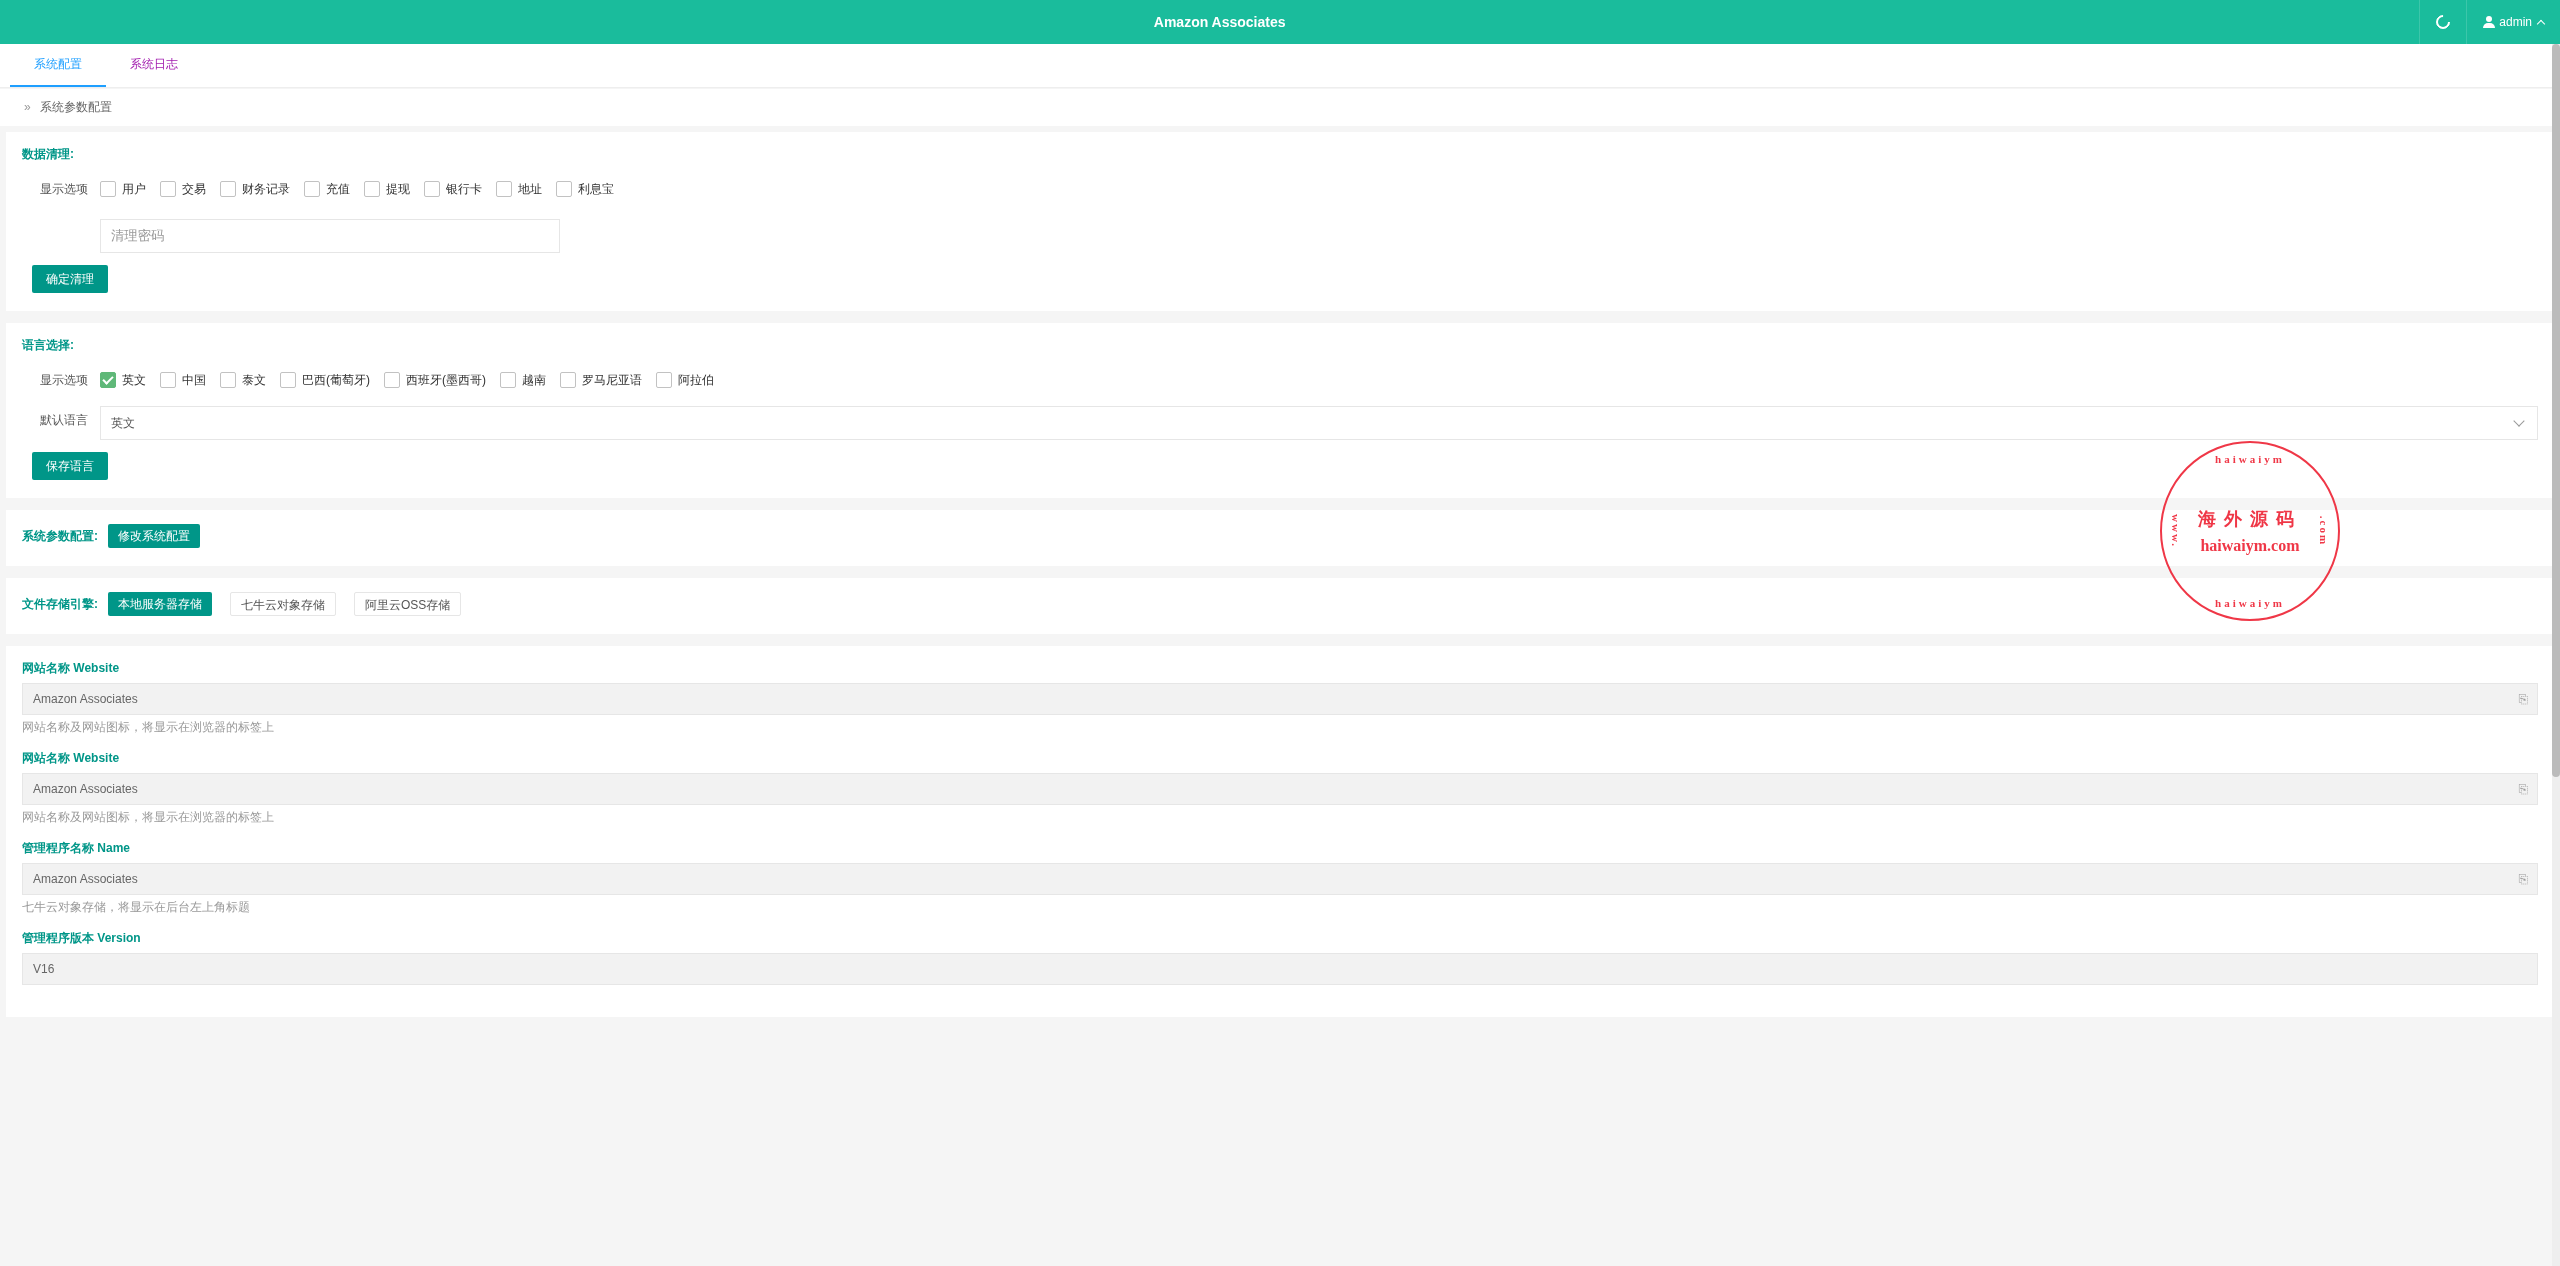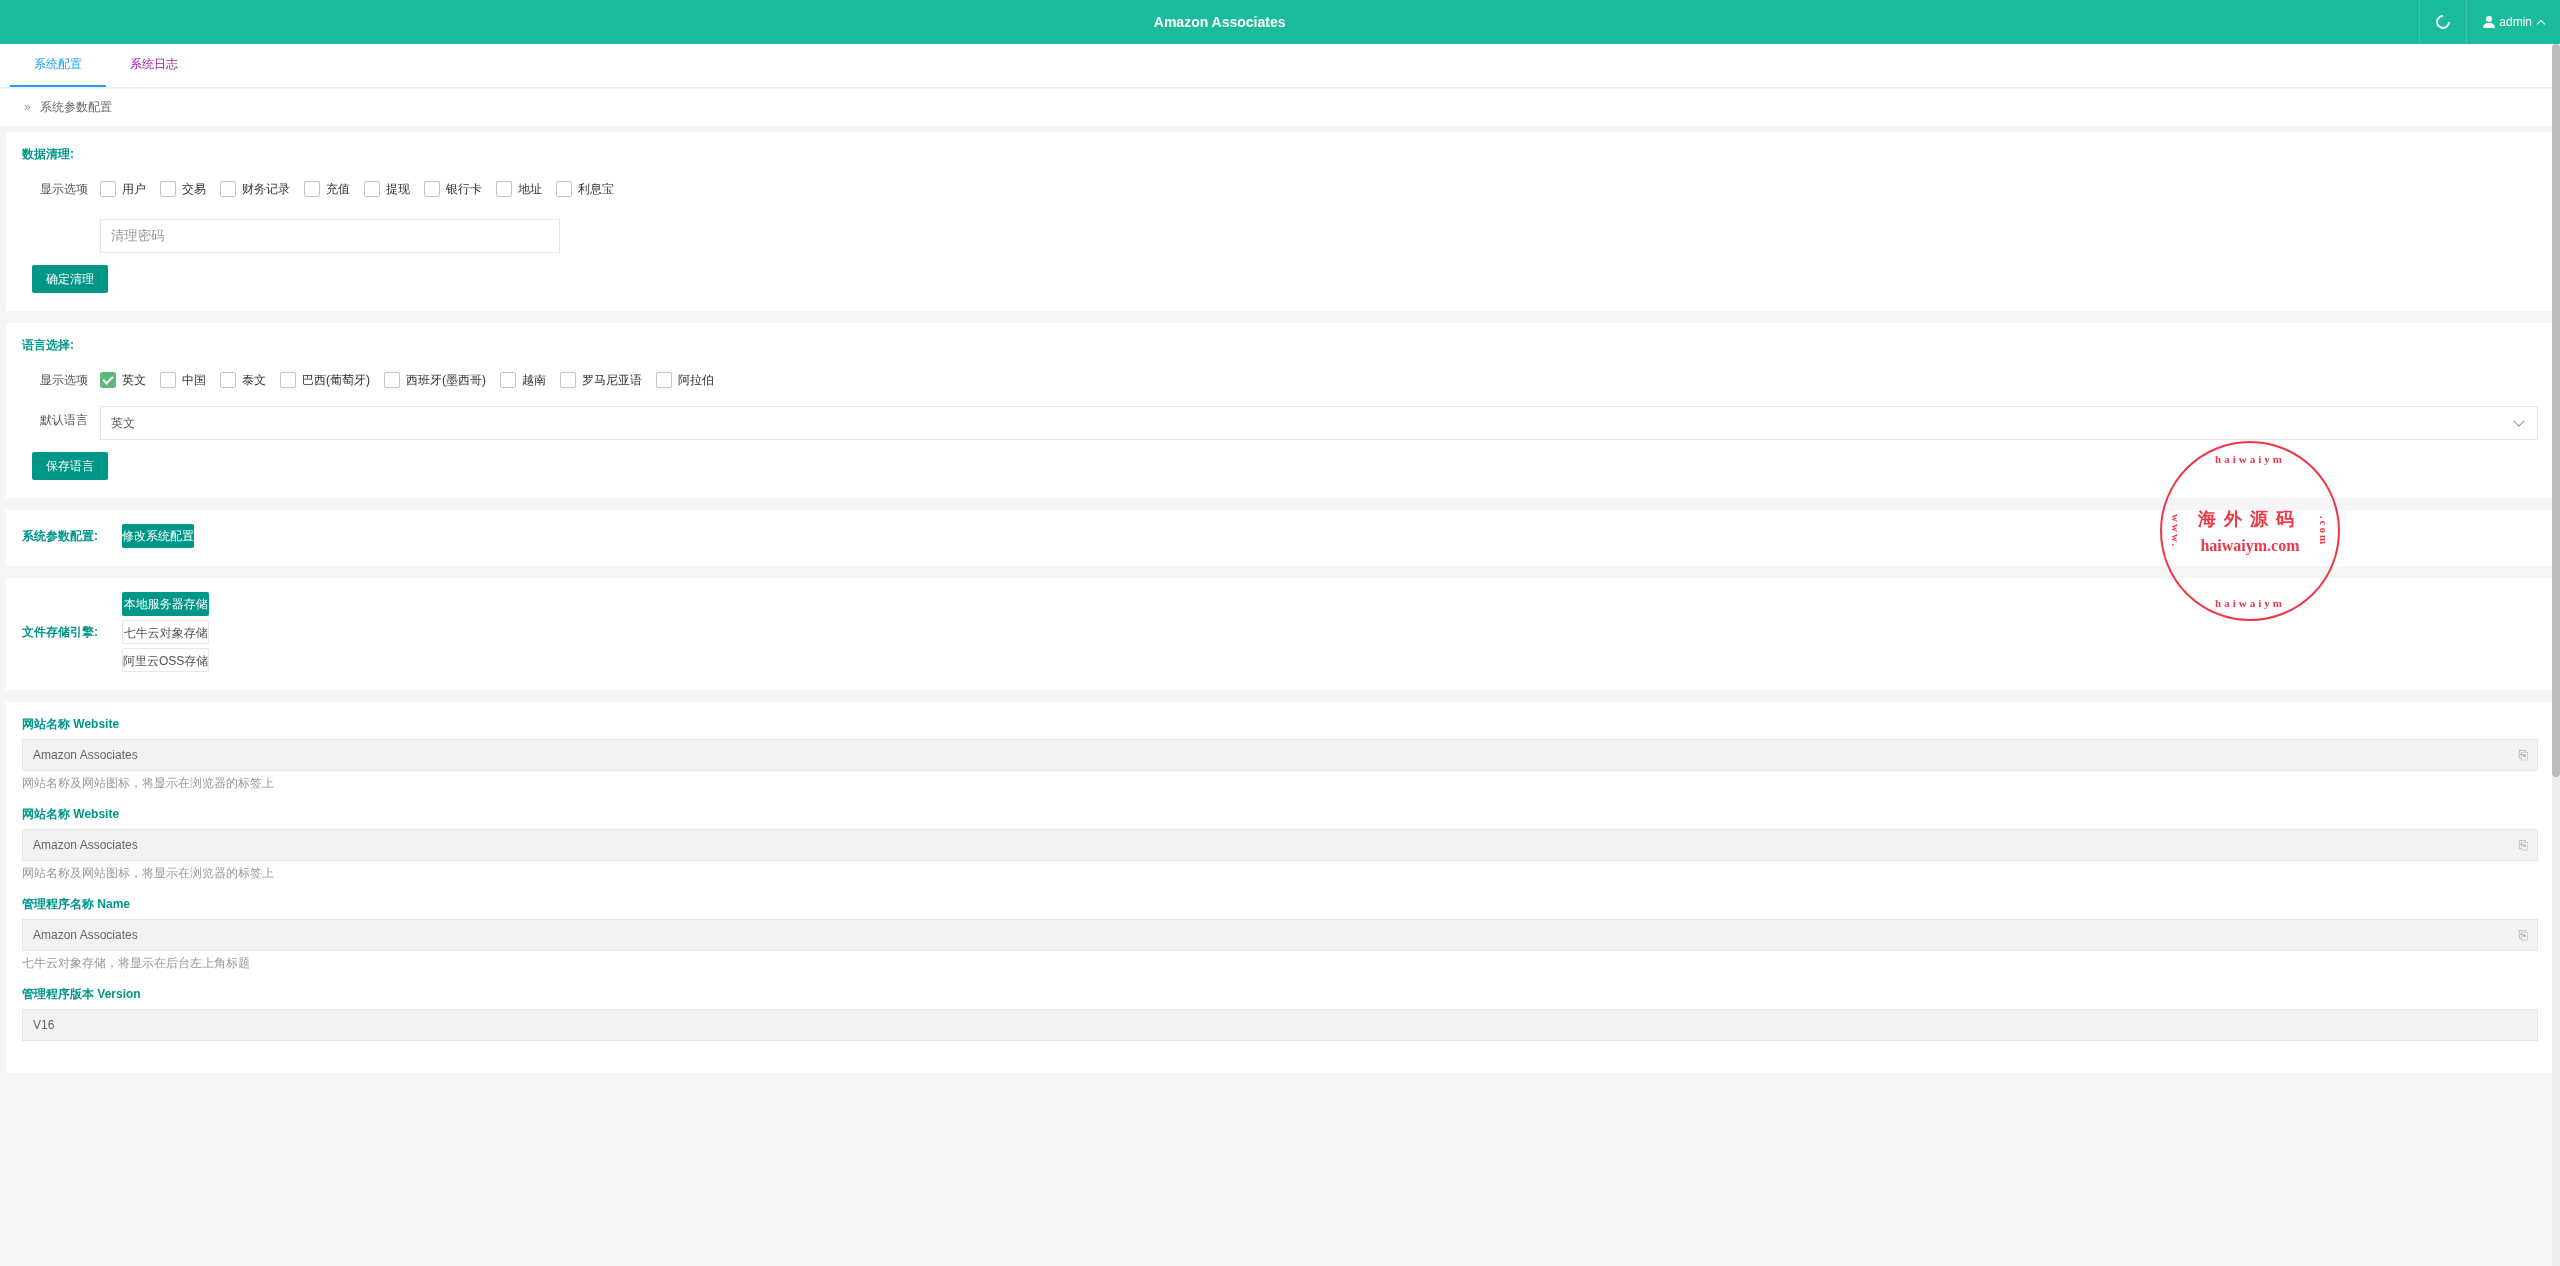--- a/index.html
+++ b/index.html
@@ -42,27 +42,27 @@
 .cbx .text { color: #333; }
 
 
 .input-text { height: 34px; line-height: 34px; border: 1px solid #e6e6e6; padding: 0 10px; width: 460px; color: #333; }
 .input-text::placeholder { color: #999; }
 .select { height: 34px; line-height: 34px; border: 1px solid #e6e6e6; padding: 0 10px; width: 100%; display: flex; align-items: center; justify-content: space-between; color: #555; cursor: pointer; }
 .sel-arrow { width: 8px; height: 8px; border-right: 1px solid #999; border-bottom: 1px solid #999; transform: rotate(45deg); margin-right: 4px; margin-top: -4px; }
 
 
 .btn { display: inline-block; height: 28px; line-height: 28px; padding: 0 14px; background: #009688; color: #fff; border: none; border-radius: 2px; cursor: pointer; font-size: 12px; margin-left: 10px; }
-.btn-sm { height: 24px; line-height: 24px; padding: 0 0; font-size: 12px; margin-left: 16px; }
+.btn-sm { height: 24px; line-height: 24px; padding: 0 10px; font-size: 12px; margin-left: 2px; }
 .btn-outline { background: #fff; color: #555; border: 1px solid #e6e6e6; }
 
 
 .inline { display: flex; align-items: center; gap: 8px; }
 .inline .panel-title { margin-bottom: 0; }
-.btn-group { display: flex; gap: 4px; flex-direction: column; }
+.btn-group { display: flex; gap: 16px; }
 
 
 .field-block { margin-bottom: 14px; }
 .field-label { color: #009688; font-weight: bold; font-size: 12px; margin-bottom: 6px; }
 .field-input-wrap { position: relative; }
 .field-input { width: 100%; height: 32px; line-height: 32px; border: 1px solid #e6e6e6; background: #f2f2f2; padding: 0 10px; color: #666; font-size: 12px; }
 .field-suffix { position: absolute; right: 10px; top: 0; height: 32px; line-height: 32px; color: #999; font-size: 12px; }
 .field-hint { color: #999; font-size: 12px; margin-top: 4px; }
 
 

